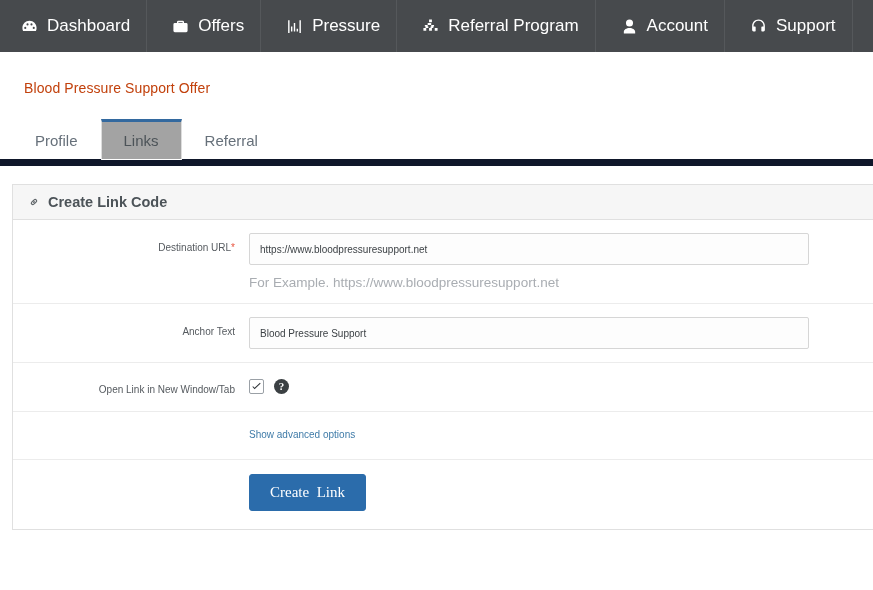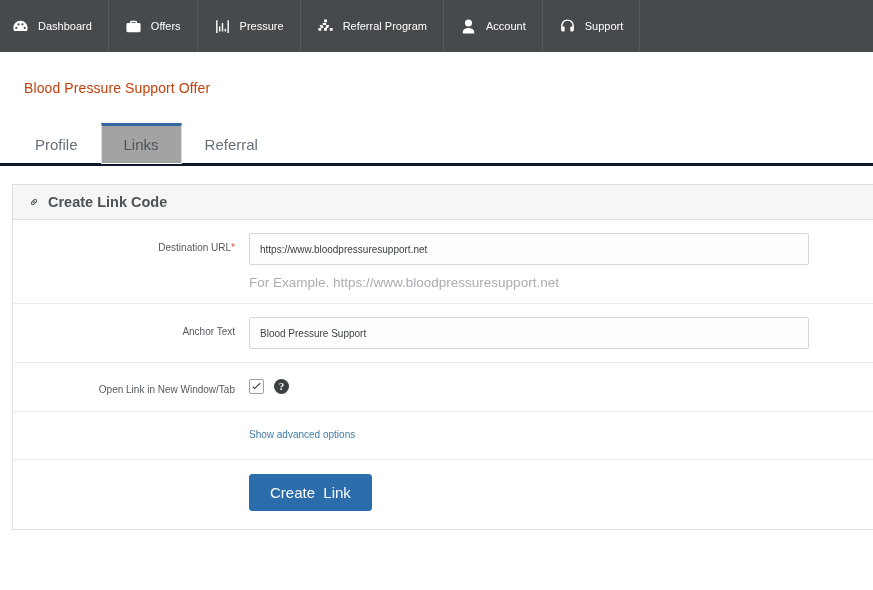--- a/index.html
+++ b/index.html
@@ -18,24 +18,25 @@
     display: flex;
     align-items: stretch;
     width: 100%;
   }
   .nav-item {
     display: flex;
     align-items: center;
     gap: 9px;
     padding: 0 16px;
     color: #ffffff;
-    font-size: 11px;
+    font-size: 17px;
     border-right: 1px solid #55585b;
     cursor: pointer;
     white-space: nowrap;
+    margin-left: 9px;
   }
   .nav-item:first-child { padding-left: 12px; }
   .nav-icon {
     display: inline-flex;
     align-items: center;
     justify-content: center;
     width: 17px; height: 17px;
     color: #ffffff;
     flex: 0 0 auto;
   }
@@ -49,21 +50,21 @@
     font-weight: normal;
     letter-spacing: .1px;
   }
 
   
   .tabs {
     margin-top: 29px;
     padding-left: 12px;
     display: flex;
     align-items: flex-end;
-    border-bottom: 3px solid #0f172a;
+    border-bottom: 7px solid #0f172a;
     height: 41px;
   }
   .tab {
     padding: 0 22px;
     height: 40px;
     line-height: 40px;
     font-size: 15px;
     color: #66707a;
     cursor: pointer;
     background: transparent;
@@ -179,21 +180,21 @@
   }
 
   .btn-primary {
     background: #2b6cab;
     border: 1px solid #2b6cab;
     color: #ffffff;
     font-size: 15px;
     padding: 9px 20px;
     border-radius: 3px;
     cursor: pointer;
-    font-family: Liberation Sans, sans-serif;
+    font-family: Liberation Serif, serif;
     white-space: pre;
   }
   .row-pad-sm { min-height: 48px; padding: 12px 0; }
   .row-pad-btn { min-height: 62px; padding: 14px 0 18px 0; border-bottom: none; }
 </style>
 </head>
 <body>
 
 <div class="navbar">
 

